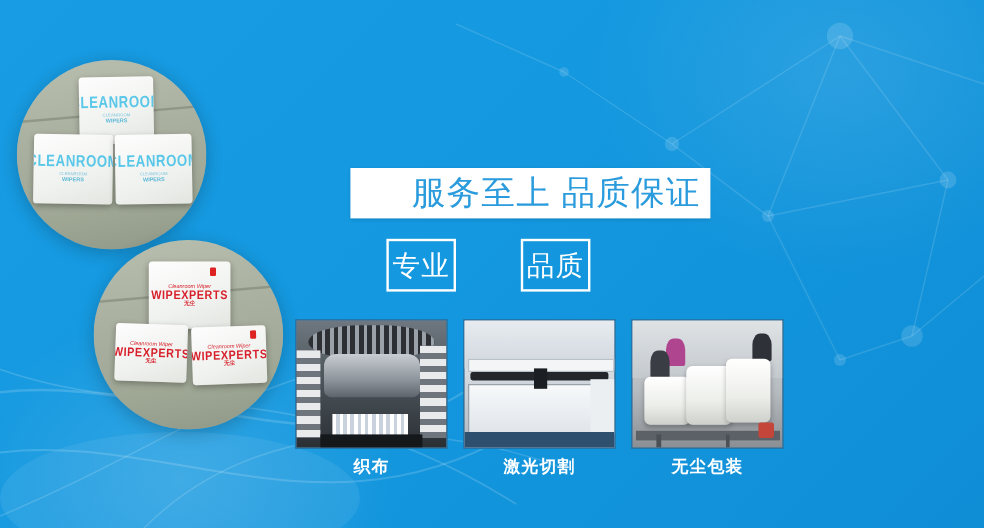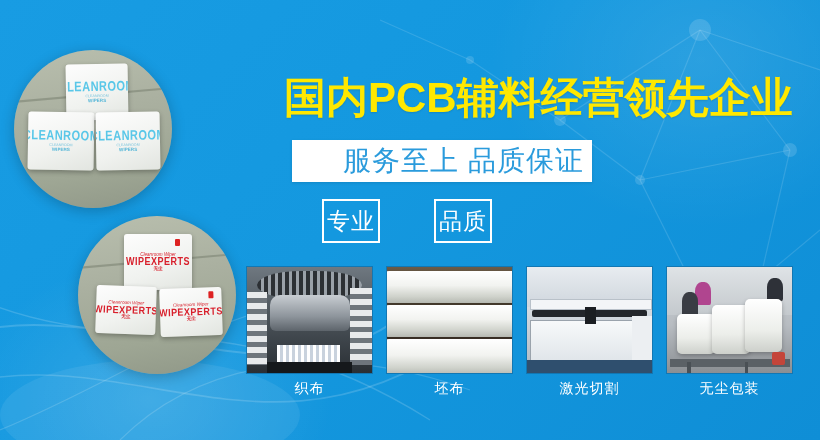--- a/index.html
+++ b/index.html
@@ -16,21 +16,21 @@
       linear-gradient(135deg,#189cE3 0%,#1498DF 45%,#0f8ed6 100%);
   }
   .bg-layer{position:absolute;inset:0;pointer-events:none;}
 
   
   .circle{
     position:absolute;border-radius:50%;overflow:hidden;
     box-shadow:0 3px 14px rgba(0,0,0,.22);
   }
   #circle-top{left:14px;top:50px;width:158px;height:158px;}
-  #circle-bottom{left:78px;top:216px;width:158px;height:158px;}
+  #circle-bottom{left:78px;top:200px;width:158px;height:158px;}
   .photo-bg{position:absolute;inset:0;}
   .floor{
     position:absolute;inset:0;
     background:linear-gradient(170deg,#b9bfae 0%,#aab0a0 40%,#9ea694 75%,#8f9787 100%);
   }
   .floor:after{
     content:"";position:absolute;left:-20%;top:28%;width:140%;height:2px;
     background:rgba(120,128,112,.55);transform:rotate(-5deg);
   }
   
@@ -82,21 +82,21 @@
   }
   .tag{
     width:58px;height:44px;border:2px solid #ffffff;
     display:flex;align-items:center;justify-content:center;
     color:#ffffff;font-size:23px;letter-spacing:1px;line-height:1;box-sizing:border-box;margin-left:32px;
   }
   
   #gallery{
     position:absolute;left:246px;top:266px;display:flex;gap:13px;
   }
-  .gal-item{width:127px;}
+  .gal-item{width:127px;font-weight:bold;}
   .gal-photo{
     width:127px;height:108px;border:1px solid #1277b3;box-sizing:border-box;
     overflow:hidden;position:relative;background:#6b7480;
   }
   .gal-caption{
     height:28px;line-height:28px;text-align:center;color:#ffffff;font-size:14px;
     letter-spacing:1px;
   }
   
   .p-knit{position:absolute;inset:0;background:linear-gradient(180deg,#6f7880 0%,#4d555c 45%,#2a2f34 100%);}
@@ -229,21 +229,20 @@
       </div>
       <div class="pack wx" id="wx-c">
         <span class="redmark" style="top:4px;right:8px;"></span>
         <span class="script">Cleanroom Wiper</span>
         <span class="brand">WIPEXPERTS</span>
         <span class="sub2">无尘</span>
       </div>
     </div>
   </div>
 
-  <div id="headline">国内PCB辅料经营领先企业</div>
 
   <div id="subtitle-box">
     <span id="subtitle-text">服务至上 品质保证</span>
   </div>
 
   <div id="tags">
     <div class="tag">专业</div>
     <div class="tag">品质</div>
   </div>
 
@@ -256,30 +255,20 @@
             <div class="drum"></div>
           <div class="spools-l"></div>
             <div class="spools-r"></div>
           <div class="cloth"></div>
             <div class="base"></div>
         </div>
       </div>
       <div class="gal-caption">织布</div>
     </div>
 
-    <div class="gal-item">
-      <div class="gal-photo">
-        <div class="p-roll">
-          <div class="r r1"></div>
-            <div class="r r2"></div>
-            <div class="r r3"></div>
-        </div>
-      </div>
-      <div class="gal-caption">坯布</div>
-    </div>
 
     <div class="gal-item">
       <div class="gal-photo">
         <div class="p-laser">
           <div class="wall"></div>
             <div class="topbar"></div>
           <div class="bed"></div>
             <div class="gantry"></div>
             <div class="head"></div>
           <div class="side"></div>

